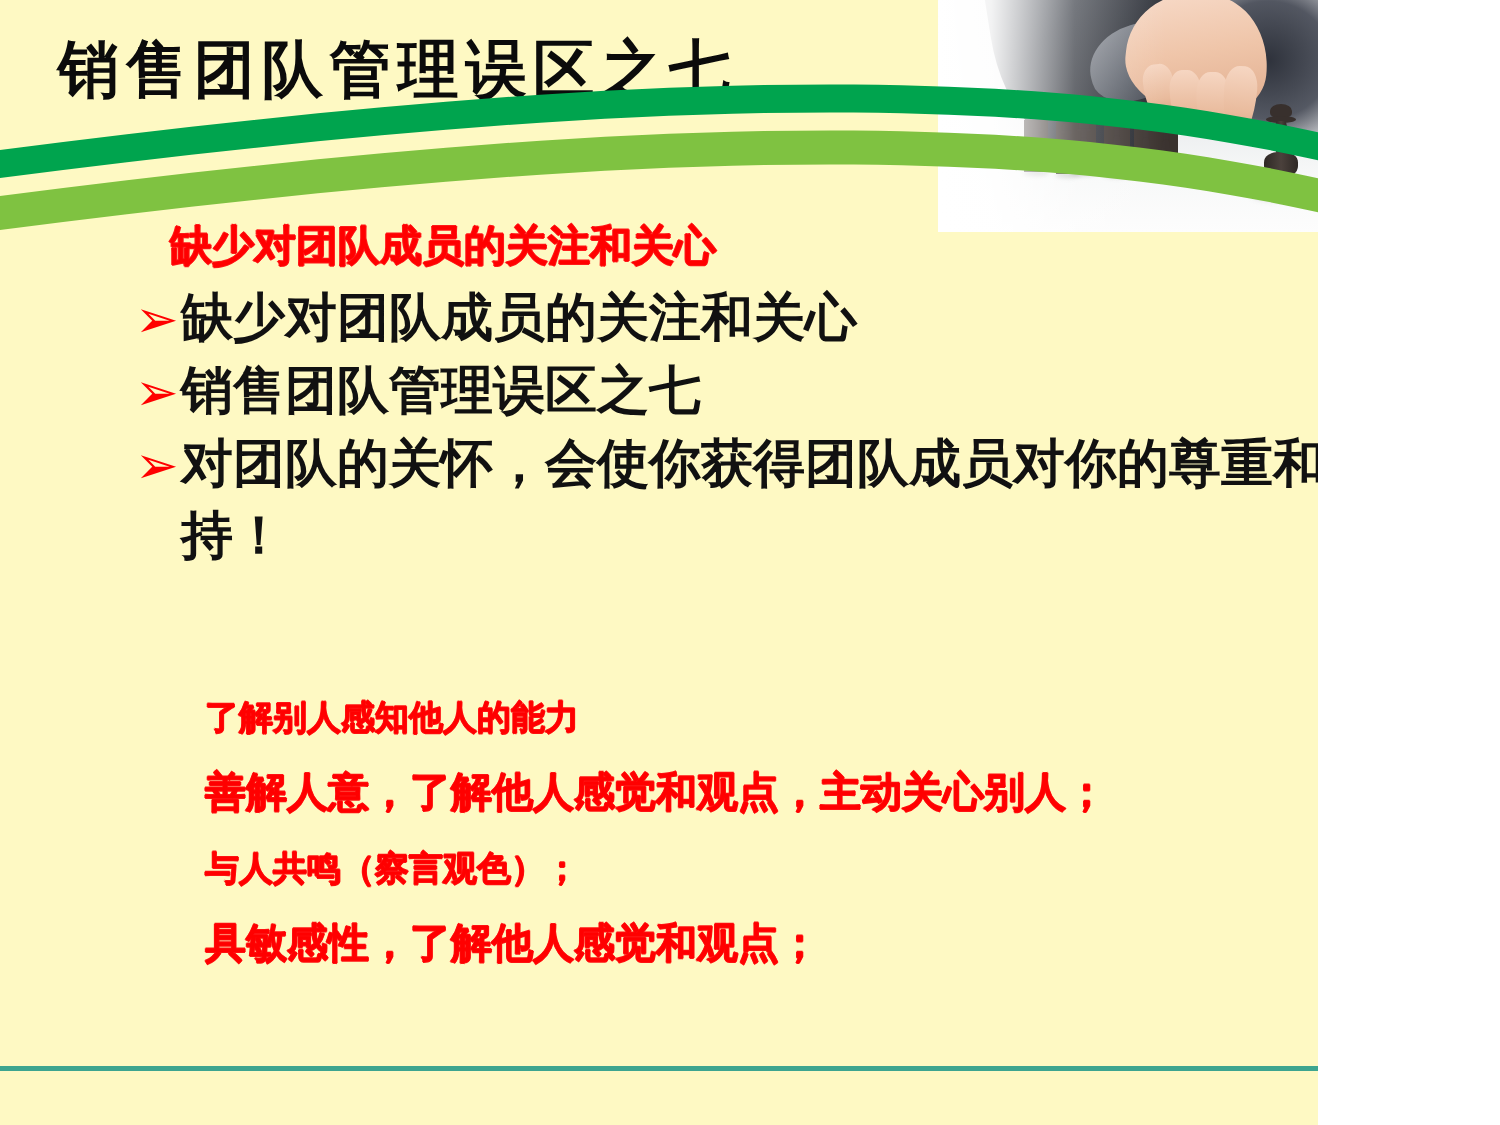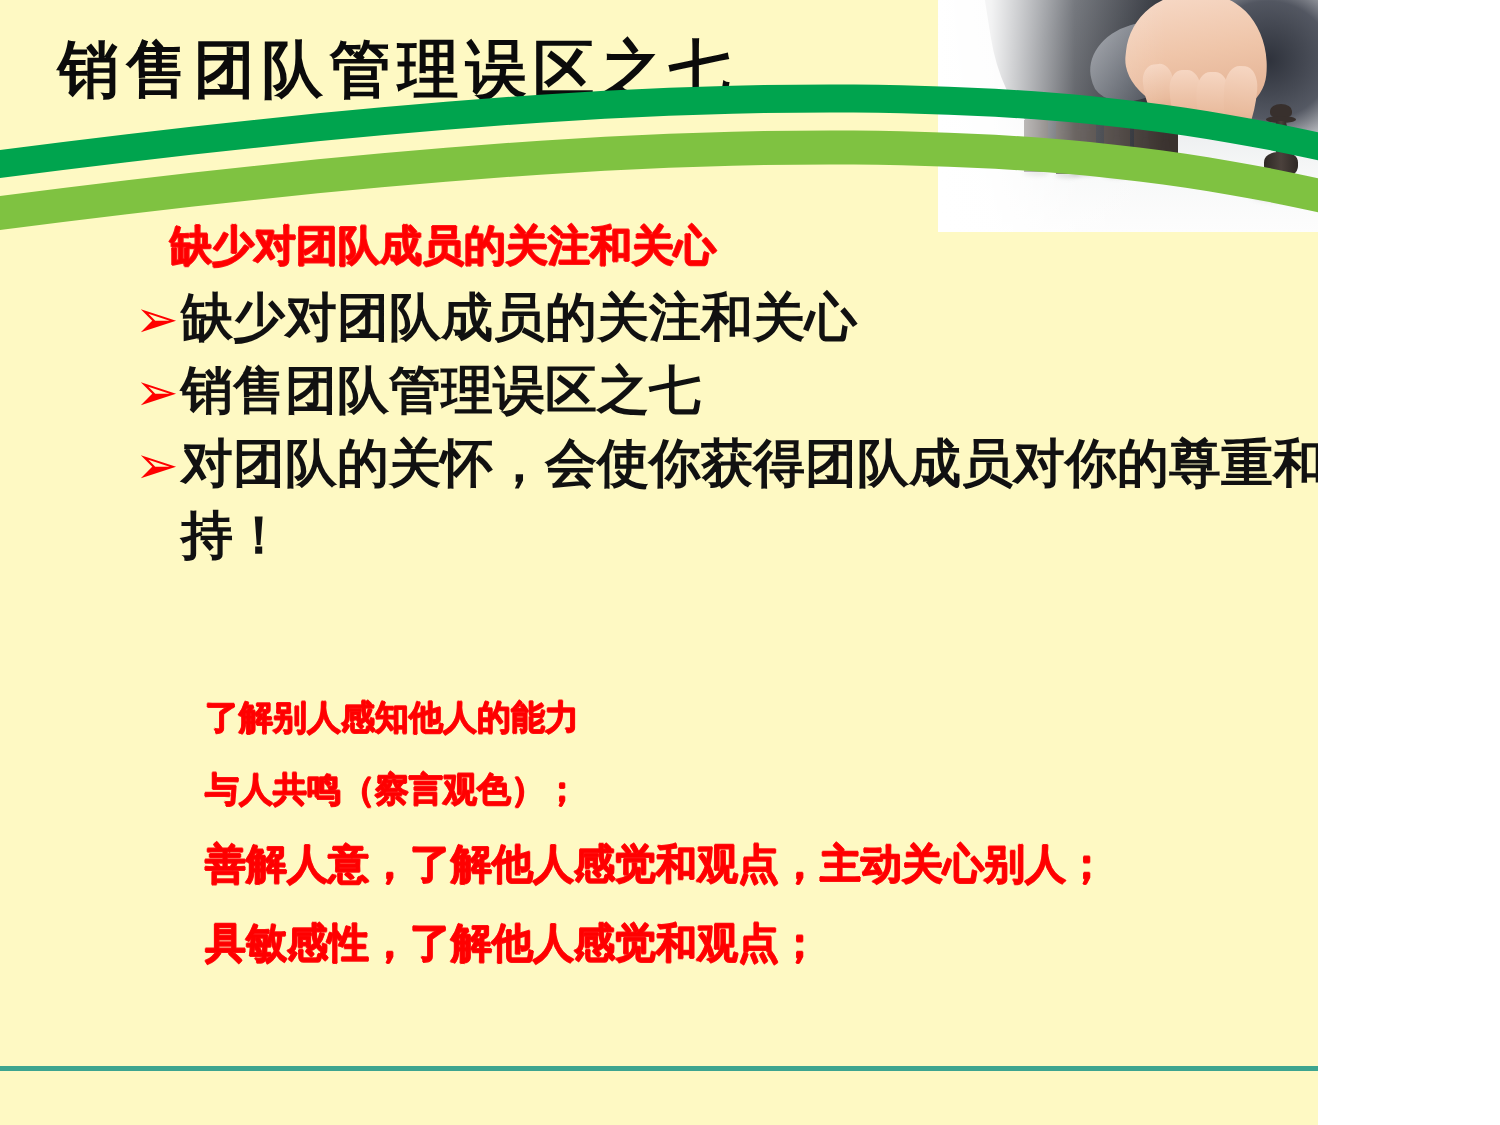--- a/index.html
+++ b/index.html
@@ -386,20 +386,20 @@
       </li>
       <li class="bullet-row">
         <span class="bullet-marker" style="color:#ff0000;">➢</span>
         <span class="bullet-text">对团队的关怀，会使你获得团队成员对你的尊重和支持！</span>
       </li>
     </ul>
   </div>
 
   <div class="red-block">
     <div class="red-line">了解别人感知他人的能力</div>
+    <div class="red-line wide">善解人意，了解他人感觉和观点，主动关心别人；</div>
     <div class="red-line">与人共鸣（察言观色）；</div>
-    <div class="red-line wide">善解人意，了解他人感觉和观点，主动关心别人；</div>
     <div class="red-line wide">具敏感性，了解他人感觉和观点；</div>
   </div>
 
   <div class="bottom-rule"></div>
 
 </div>
 
 </body></html>

